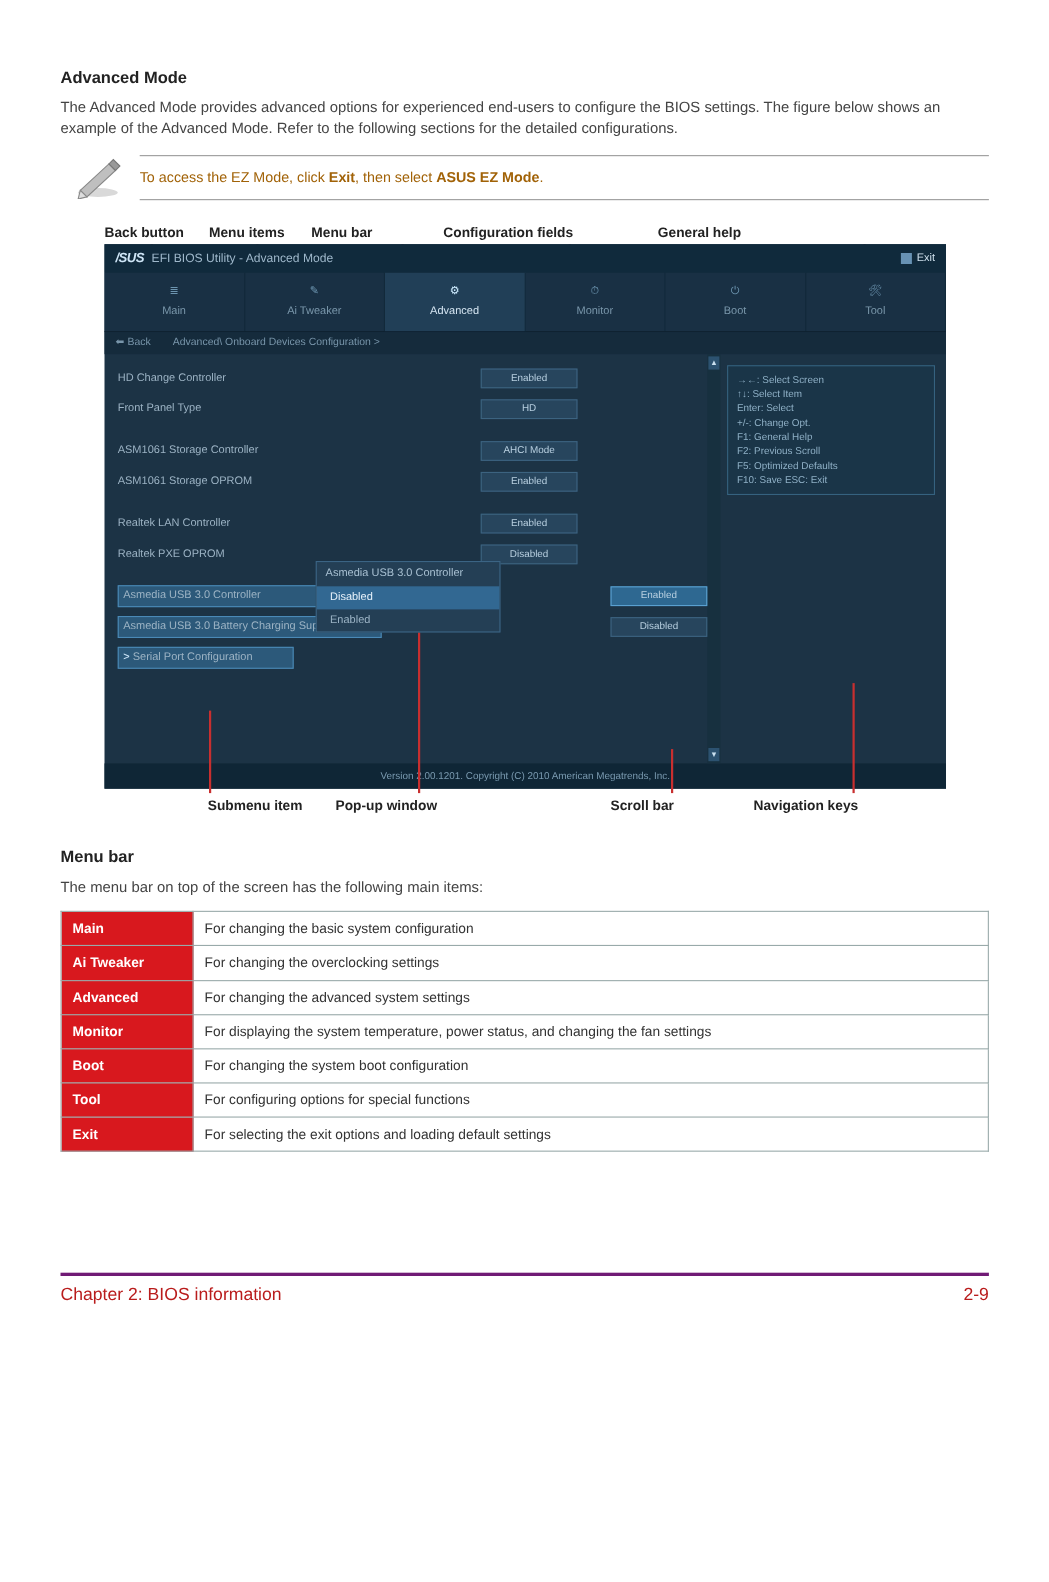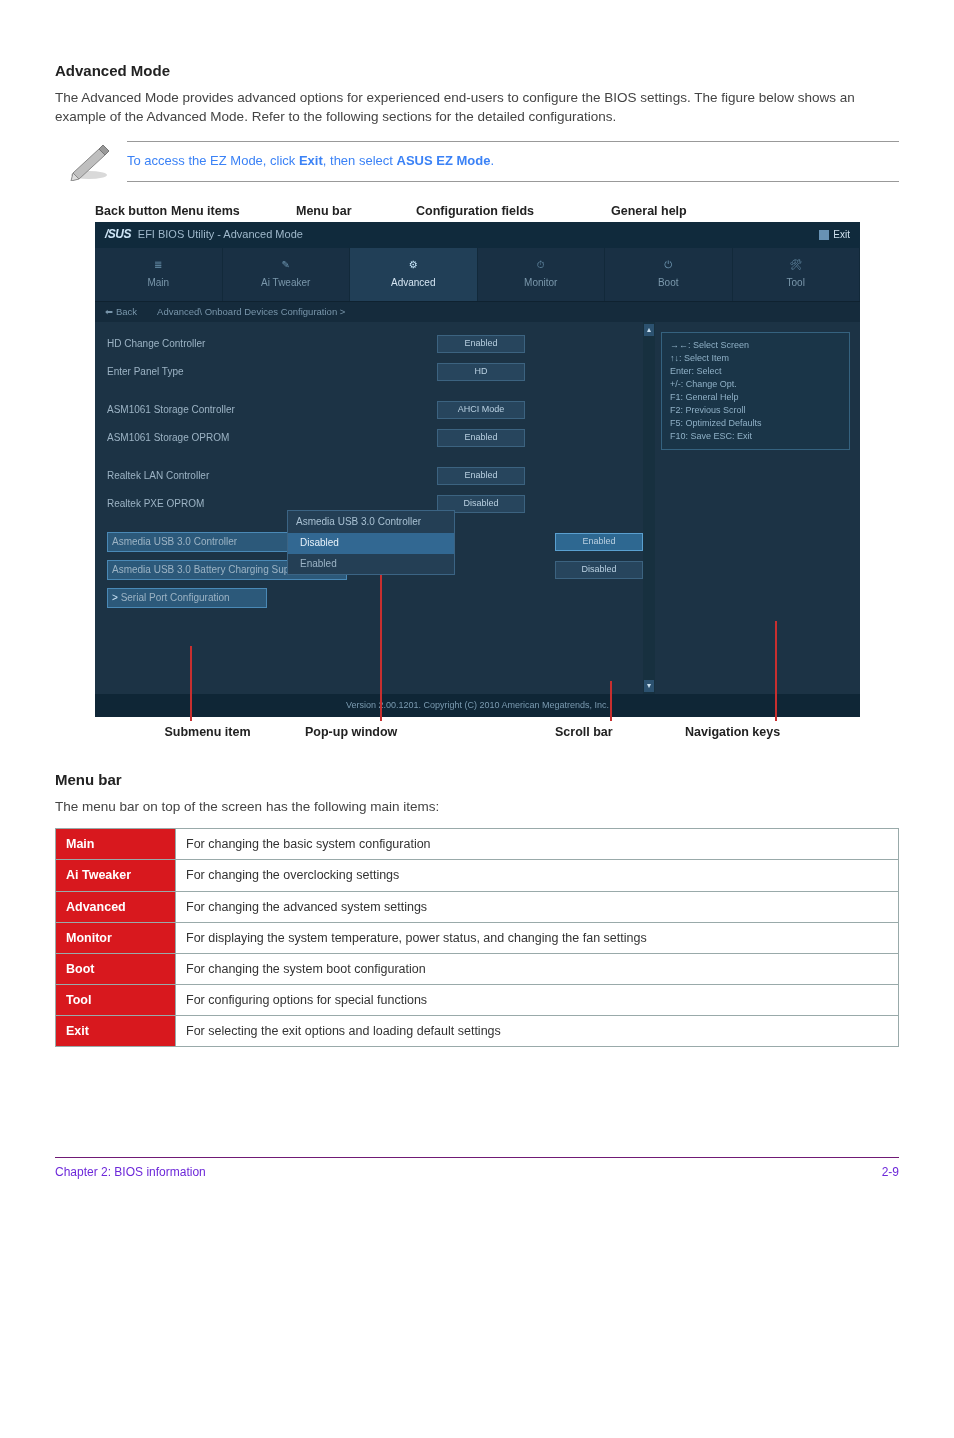--- a/index.html
+++ b/index.html
@@ -10,21 +10,21 @@
     width: 954px;
     margin: 0 auto;
     padding: 60px 55px 40px;
     font-size: 13px;
     line-height: 1.45;
   }
   h2.sect { font-size: 15px; font-weight: bold; color: #222; margin-bottom: 6px; }
   p.para { font-size: 13.5px; color: #444; margin-bottom: 14px; }
   .note-row { display: flex; align-items: center; margin: 10px 0 20px 10px; }
   .note-row svg.pen { flex: 0 0 48px; margin-right: 14px; }
-  .note-text { border-top: 1px solid #999; border-bottom: 1px solid #999; padding: 10px 0; flex: 1; font-size: 13px; color: #3b82f6; }
+  .note-text { border-top: 1px solid #999; border-bottom: 1px solid #999; padding: 10px 0; flex: 1; font-size: 13px; color: #a16207; }
 
   
   .labels-top { display: flex; font-size: 12.5px; font-weight: bold; color: #222; margin: 0 0 2px 0; }
   .labels-top span { white-space: nowrap; }
 
   
   .bios {
     position: relative;
     width: 765px;
     margin: 0 auto 6px 40px;
@@ -83,43 +83,43 @@
 
   
   .labels-bot { display: flex; font-size: 12.5px; font-weight: bold; color: #222; margin: 6px 0 28px 40px; }
 
   
   table.opts { width: 100%; border-collapse: collapse; font-size: 12.5px; }
   table.opts td { border: 1px solid #9aa; padding: 6px 10px; }
   table.opts td.h { background: #d8181e; color: #fff; font-weight: bold; width: 120px; }
   table.opts td.d { color: #333; }
 
-  .footer-line { border-top: 1px solid #701a75; margin-top: 110px; padding-top: 6px; display: flex; justify-content: space-between; font-size: 12px; color: #6d28d9; }
+  .footer-line { border-top: 3px solid #701a75; margin-top: 110px; padding-top: 6px; display: flex; justify-content: space-between; font-size: 16px; color: #b91c1c; }
 </style>
 </head>
 <body>
 
 <h2 class="sect">Advanced Mode</h2>
 <p class="para">The Advanced Mode provides advanced options for experienced end-users to configure the BIOS settings. The figure below shows an example of the Advanced Mode. Refer to the following sections for the detailed configurations.</p>
 
 <div class="note-row">
   <svg class="pen" width="48" height="40" viewBox="0 0 48 40">
     <ellipse cx="24" cy="34" rx="18" ry="4" fill="#d9d9d9"></ellipse>
     <path d="M8 32 L34 8 L40 14 L14 38 Z" fill="#bfbfbf" stroke="#888"></path>
     <path d="M34 8 L40 14 L44 10 L38 4 Z" fill="#999" stroke="#777"></path>
     <path d="M8 32 L14 38 L6 40 Z" fill="#ddd" stroke="#888"></path>
   </svg>
   <div class="note-text">
     <span>To access the EZ Mode, click </span><b>Exit</b><span>, then select </span><b>ASUS EZ Mode</b><span>.</span>
   </div>
 </div>
 
 <div class="labels-top" style="margin-left:40px; gap:0;">
-  <span style="width:76px">Back button</span>
-  <span style="width:125px">Menu items</span>
+  <span style="width:95px">Back button</span>
+  <span style="width:93px">Menu items</span>
   <span style="width:120px">Menu bar</span>
   <span style="width:195px">Configuration fields</span>
   <span style="width:150px; ">General help</span>
 </div>
 
 <div style="position:relative; margin-left:0;">
 
   <div class="lead v" style="left:82px; top:0; height:104px;"></div>
   <div class="lead v" style="left:178px; top:0; height:104px;"></div>
   <div class="lead v" style="left:310px; top:0; height:30px;"></div>
@@ -173,21 +173,21 @@
 
   <div class="bios-body">
     <div class="left-pane">
 
       <div class="cfg-row">
             <div class="cfg-label">HD Change Controller</div>
             <div style="width:70px"></div>
             <div class="cfg-val">Enabled</div>
           </div>
       <div class="cfg-row">
-            <div class="cfg-label">Enter Panel Type</div>
+            <div class="cfg-label">Front Panel Type</div>
             <div style="width:70px"></div>
             <div class="cfg-val">HD</div>
           </div>
       <div class="spacer"></div>
       <div class="cfg-row">
             <div class="cfg-label">ASM1061 Storage Controller</div>
             <div style="width:70px"></div>
             <div class="cfg-val">AHCI Mode</div>
           </div>
       <div class="cfg-row">
@@ -253,21 +253,21 @@
   <div class="version-bar">Version 2.00.1201.   Copyright (C) 2010 American Megatrends, Inc.</div>
 </div>
 
   <div class="lead v" style="left:135px; bottom:-4px; height:75px; top:auto;"></div>
   <div class="lead v" style="left:325px; bottom:-4px; height:155px; top:auto;"></div>
   <div class="lead v" style="left:555px; bottom:-4px; height:40px; top:auto;"></div>
   <div class="lead v" style="left:720px; bottom:-4px; height:100px; top:auto;"></div>
 </div>
 
 <div class="labels-bot">
-  <span style="width:180px; text-align:center; padding-left:45px">Submenu item</span>
+  <span style="width:180px; text-align:right; padding-left:45px">Submenu item</span>
   <span style="width:200px; text-align:left; padding-left:30px">Pop-up window</span>
   <span style="width:170px; text-align:left; padding-left:80px">Scroll bar</span>
   <span style="flex:1; text-align:left; padding-left:40px">Navigation keys</span>
 </div>
 
 <h2 class="sect">Menu bar</h2>
 <p class="para" style="margin-bottom:12px">The menu bar on top of the screen has the following main items:</p>
 
 <table class="opts">
   <tbody>

